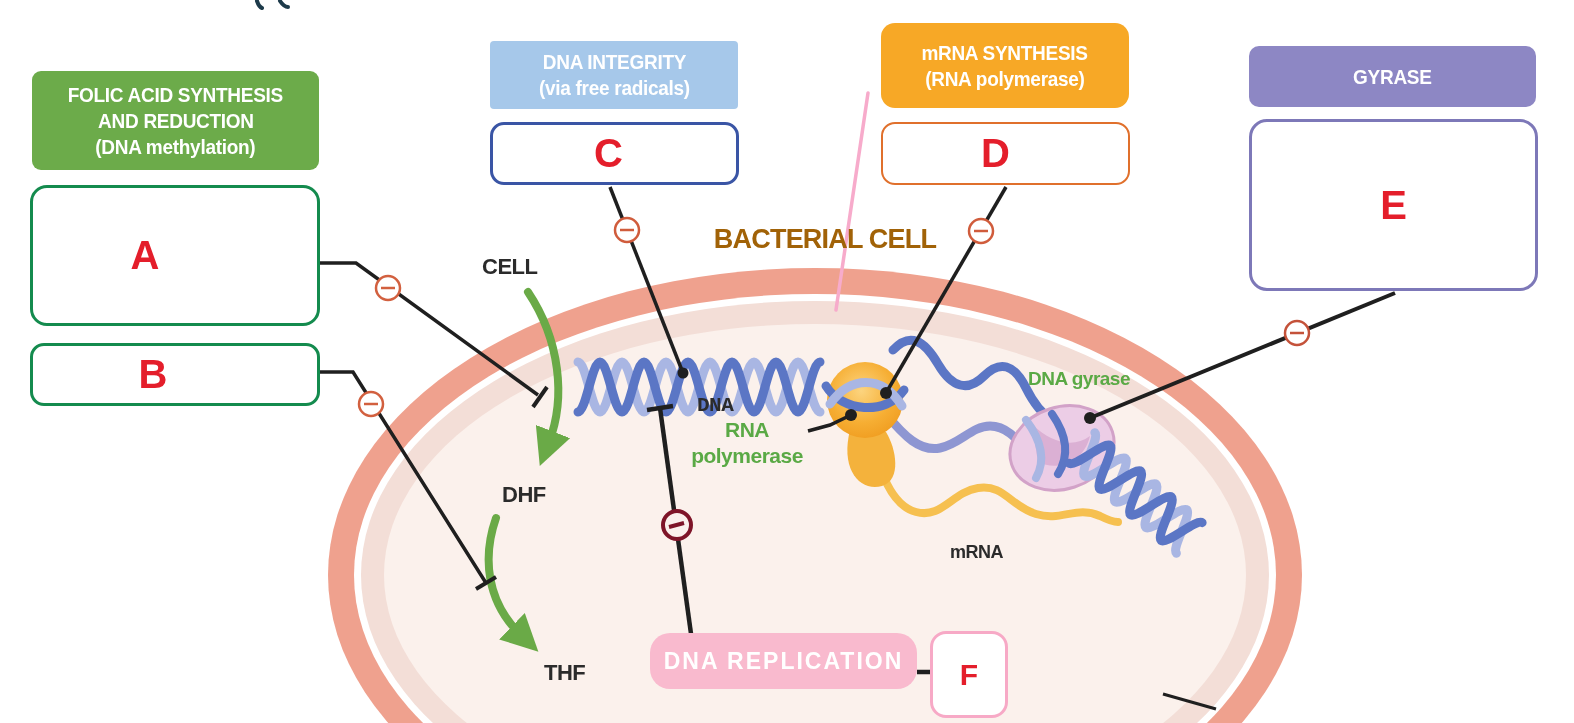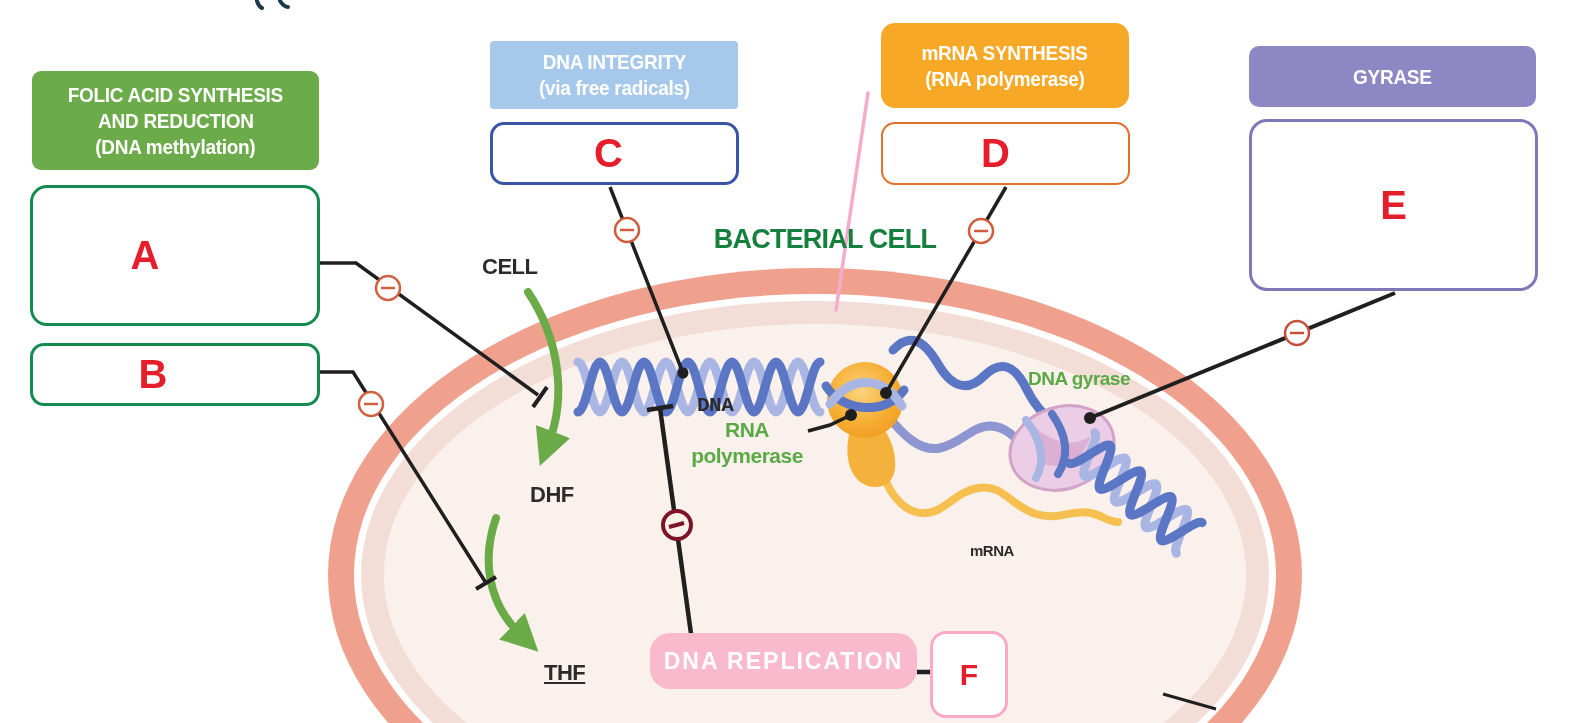--- a/index.html
+++ b/index.html
@@ -40,26 +40,26 @@
   .box-e { left:1249px;top:119px; width:289px; height:172px; border:3px solid #7d78b8; border-radius:18px; }
   .box-f { left:930px; top:631px; width:78px;  height:87px;  border:3px solid #f7a9c6; border-radius:16px; }
   .box-a .letter{ transform:translateX(-30px); }
   .box-b .letter{ transform:translateX(-22px); }
   .box-c .letter{ transform:translateX(-6px); }
   .box-d .letter{ transform:translateX(-10px); }
   .box-f .letter{ font-size:30px; }
 
   
   .lbl { position:absolute; font-weight:bold; color:#2b2b2b; font-size:22px; letter-spacing:-0.5px; }
-  .lbl-cell-title { left:700px; top:224px; width:250px; text-align:center; font-size:27px; color:#15803d; letter-spacing:-0.8px; }
+  .lbl-cell-title { left:700px; top:224px; width:250px; text-align:center; font-size:27px; color:#a16207; letter-spacing:-0.8px; }
   .lbl-paba { left:482px; top:254px; }
-  .lbl-dhf  { left:502px; top:482px;margin-left:28px; }
-  .lbl-thf  { left:544px; top:660px;text-decoration:underline; }
+  .lbl-dhf  { left:502px; top:482px; }
+  .lbl-thf  { left:544px; top:660px; }
   .lbl-dna  { left:697px; top:394px; font-size:21px;font-family:Liberation Mono, monospace; }
-  .lbl-mrna { left:950px; top:542px; font-size:15px;margin-left:20px; }
+  .lbl-mrna { left:950px; top:542px; font-size:18px; }
   .lbl-green { color:#5aa945; font-weight:bold; }
   .lbl-rnapol { left:688px; top:417px; width:118px; text-align:center; font-size:21px; line-height:26px; letter-spacing:-0.5px;}
   .lbl-gyrase { left:1028px; top:368px; font-size:19px; }
 
   
   .repl {
     position:absolute; left:650px; top:633px; width:267px; height:56px;
     background:#f9bace; border-radius:20px;
     display:flex; align-items:center; justify-content:center;
     color:#ffffff; font-size:23px; font-weight:600; letter-spacing:2px;

